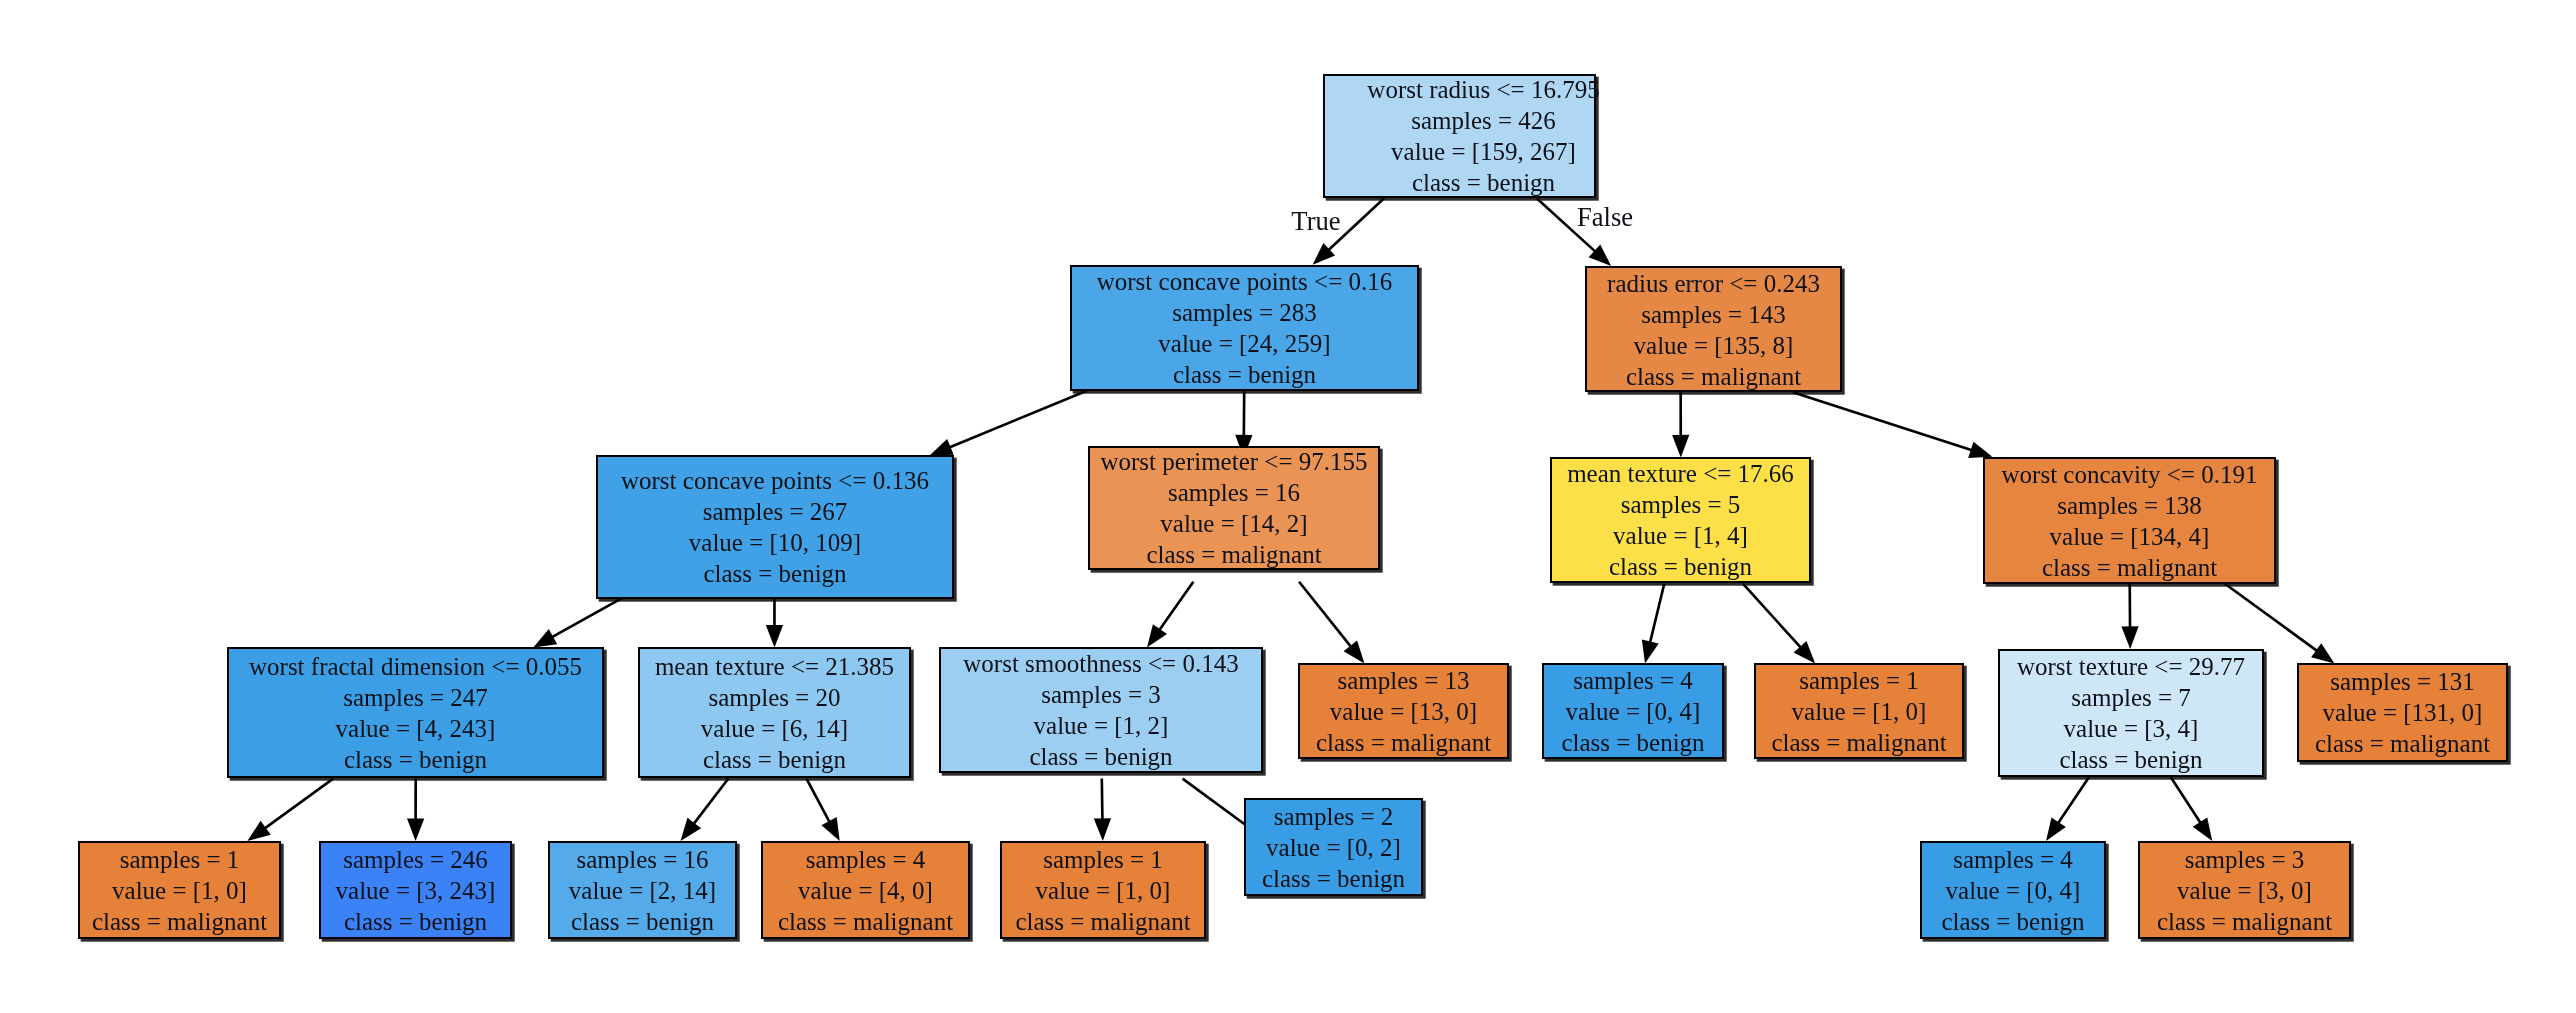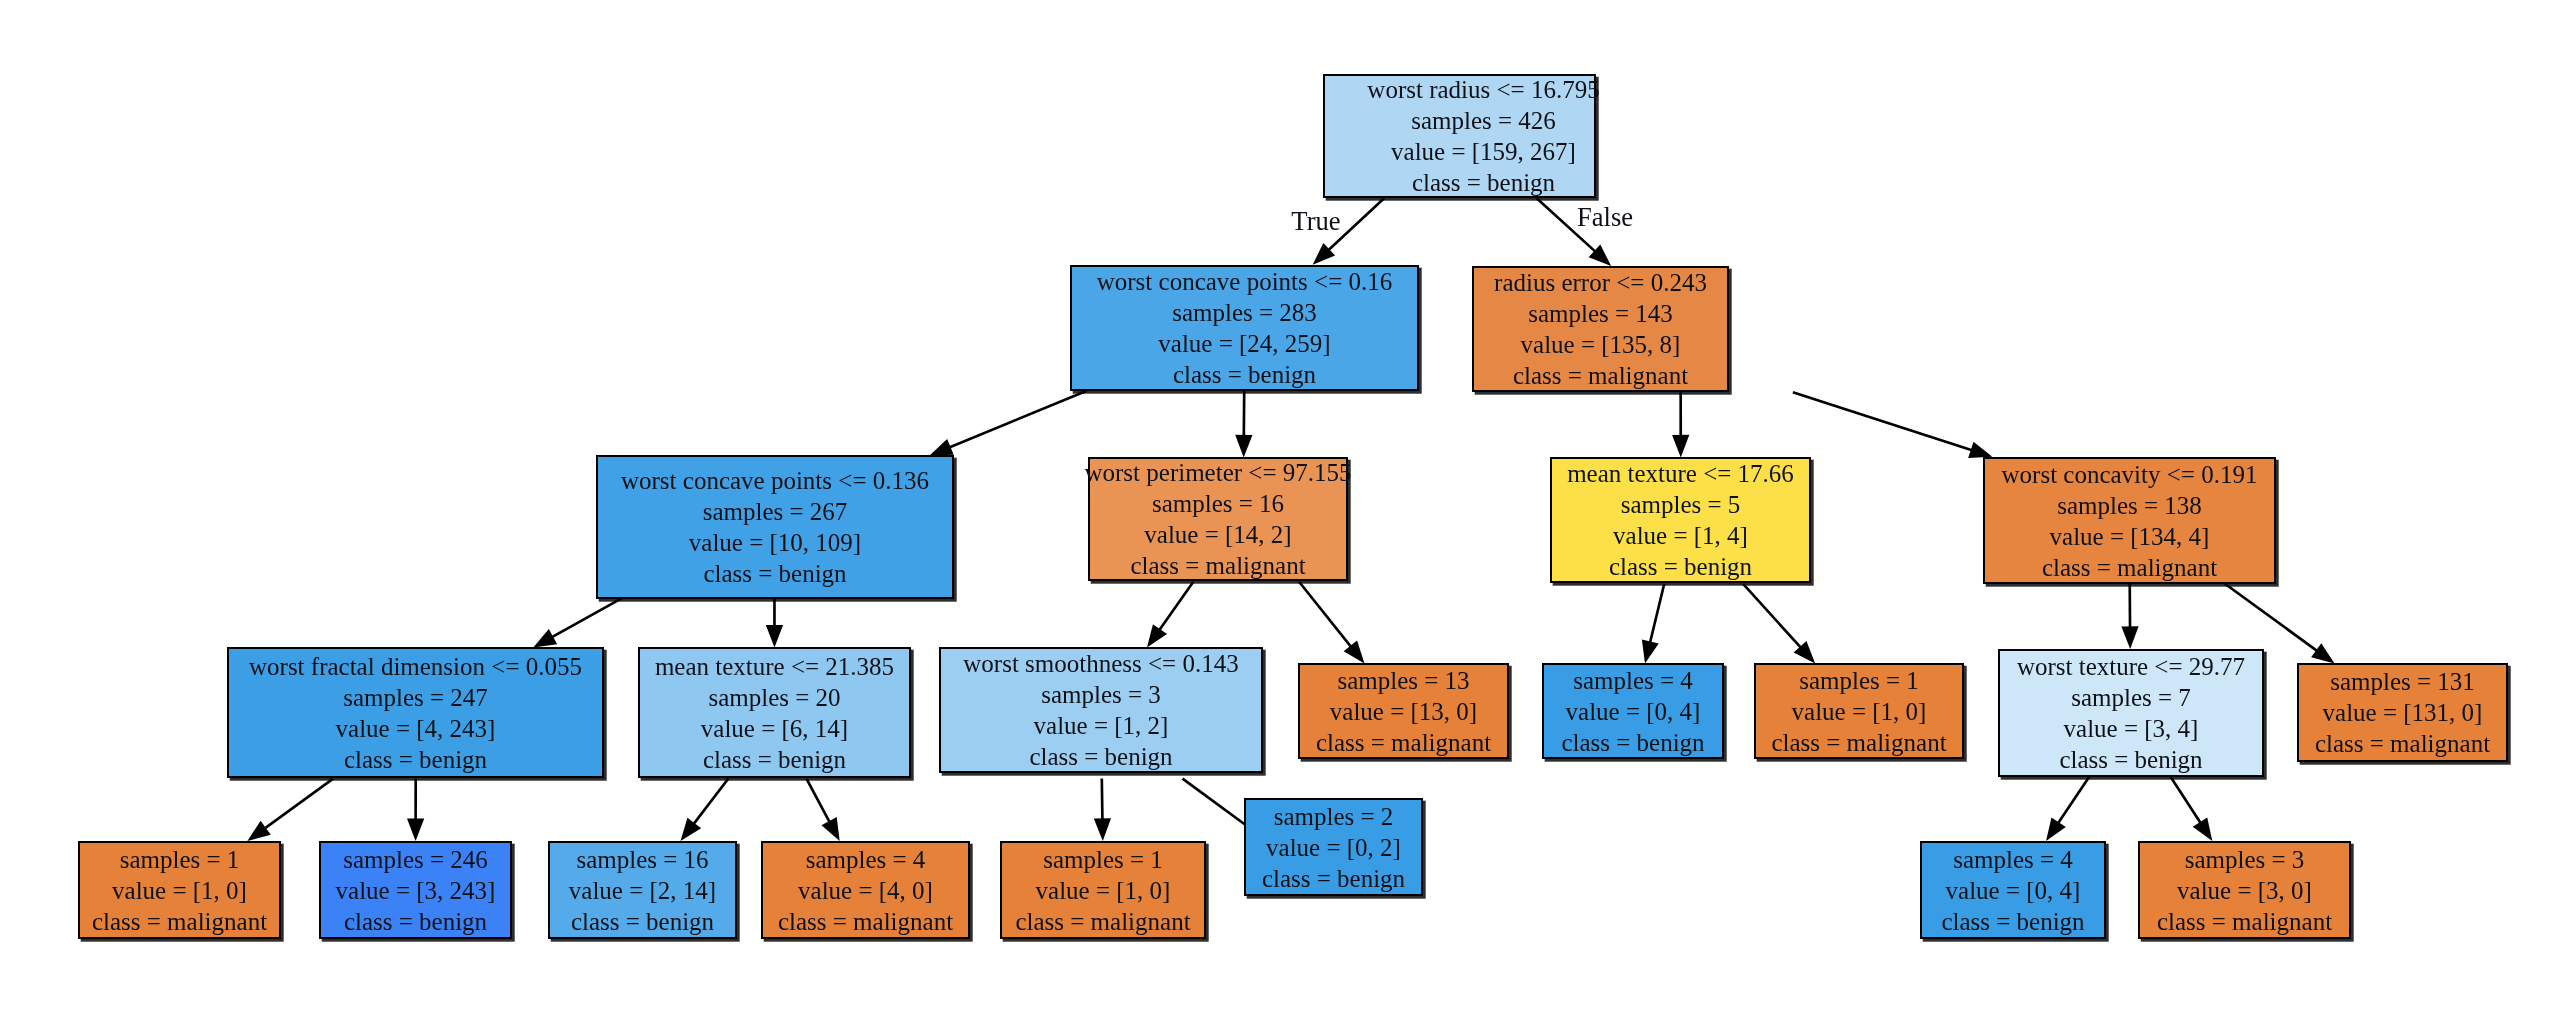--- a/index.html
+++ b/index.html
@@ -103,33 +103,33 @@
         <div class="node-line">samples = 426</div>
         <div class="node-line">value = [159, 267]</div>
         <div class="node-line">class = benign</div>
       </div>
       <div class="tree-node" style="left: 1070px; top: 265px; width: 349px; height: 126px; background: rgb(75, 166, 231);">
         <div class="node-line">worst concave points &lt;= 0.16</div>
         <div class="node-line">samples = 283</div>
         <div class="node-line">value = [24, 259]</div>
         <div class="node-line">class = benign</div>
       </div>
-      <div class="tree-node" style="left: 1472px; top: 266px; width: 257px; height: 126px; background: rgb(230, 136, 69);">
+      <div class="tree-node" style="left: 1585px; top: 266px; width: 257px; height: 126px; background: rgb(230, 136, 69); justify-content: space-between;">
         <div class="node-line">radius error &lt;= 0.243</div>
         <div class="node-line">samples = 143</div>
         <div class="node-line">value = [135, 8]</div>
         <div class="node-line">class = malignant</div>
       </div>
       <div class="tree-node" style="left: 596px; top: 455px; width: 358px; height: 144px; background: rgb(65, 161, 230);">
         <div class="node-line">worst concave points &lt;= 0.136</div>
         <div class="node-line">samples = 267</div>
         <div class="node-line">value = [10, 109]</div>
         <div class="node-line">class = benign</div>
       </div>
-      <div class="tree-node" style="left: 1088px; top: 457px; width: 260px; height: 124px; background: rgb(233, 147, 85);">
+      <div class="tree-node" style="left: 1088px; top: 446px; width: 292px; height: 124px; background: rgb(233, 147, 85);">
         <div class="node-line">worst perimeter &lt;= 97.155</div>
         <div class="node-line">samples = 16</div>
         <div class="node-line">value = [14, 2]</div>
         <div class="node-line">class = malignant</div>
       </div>
       <div class="tree-node" style="left: 1550px; top: 457px; width: 261px; height: 126px; background: #fde047;">
         <div class="node-line">mean texture &lt;= 17.66</div>
         <div class="node-line">samples = 5</div>
         <div class="node-line">value = [1, 4]</div>
         <div class="node-line">class = benign</div>

